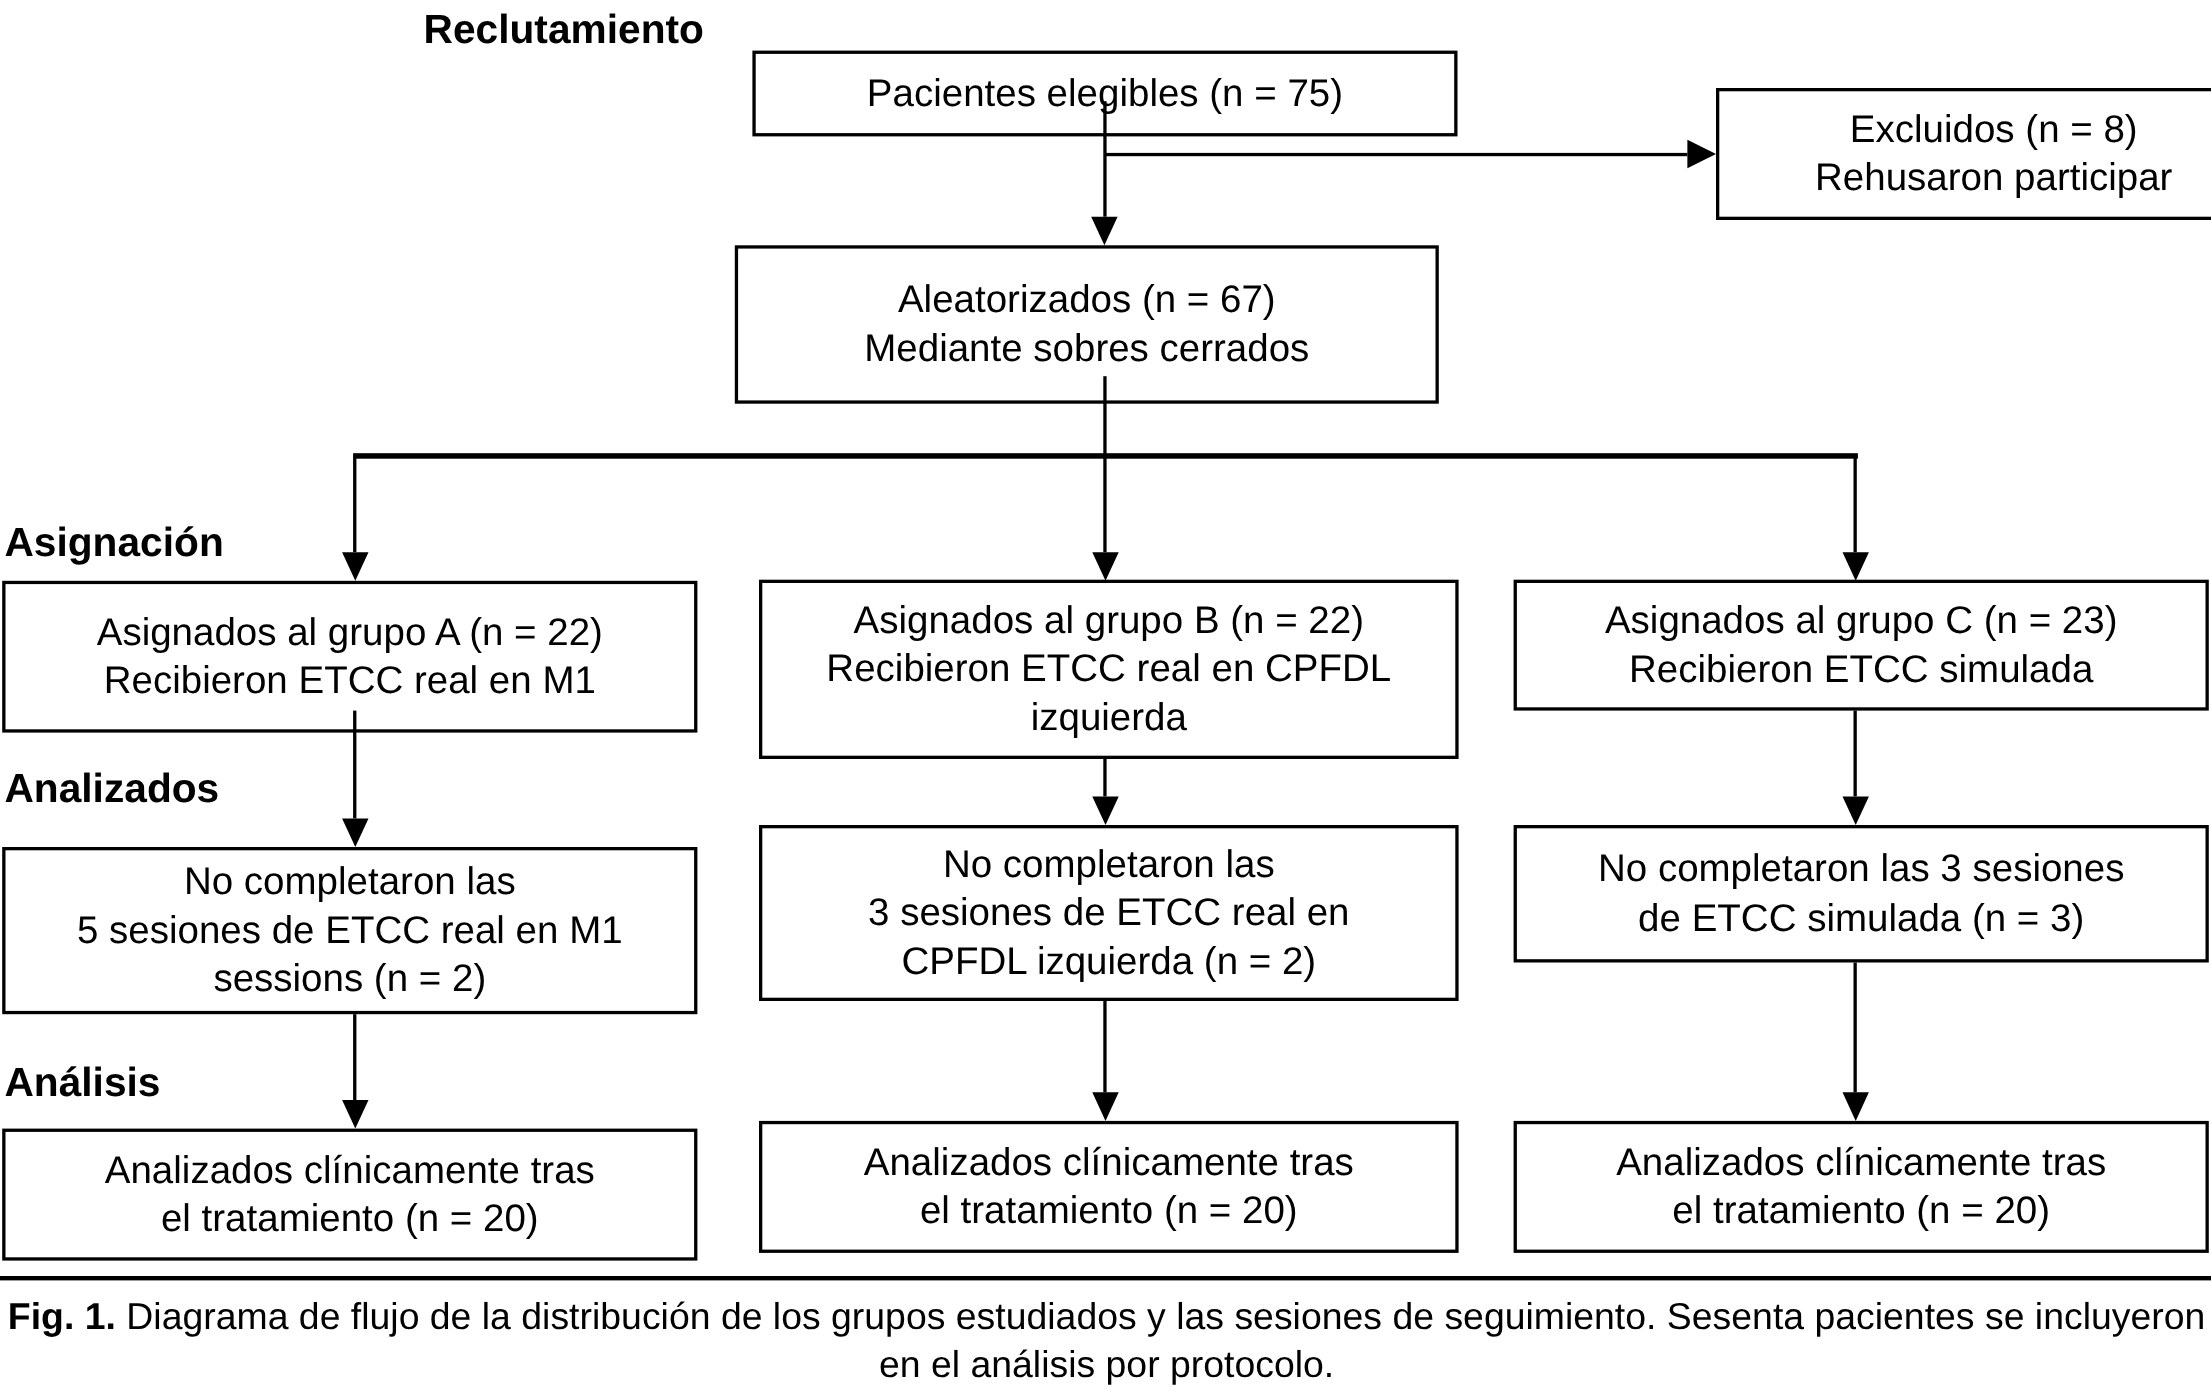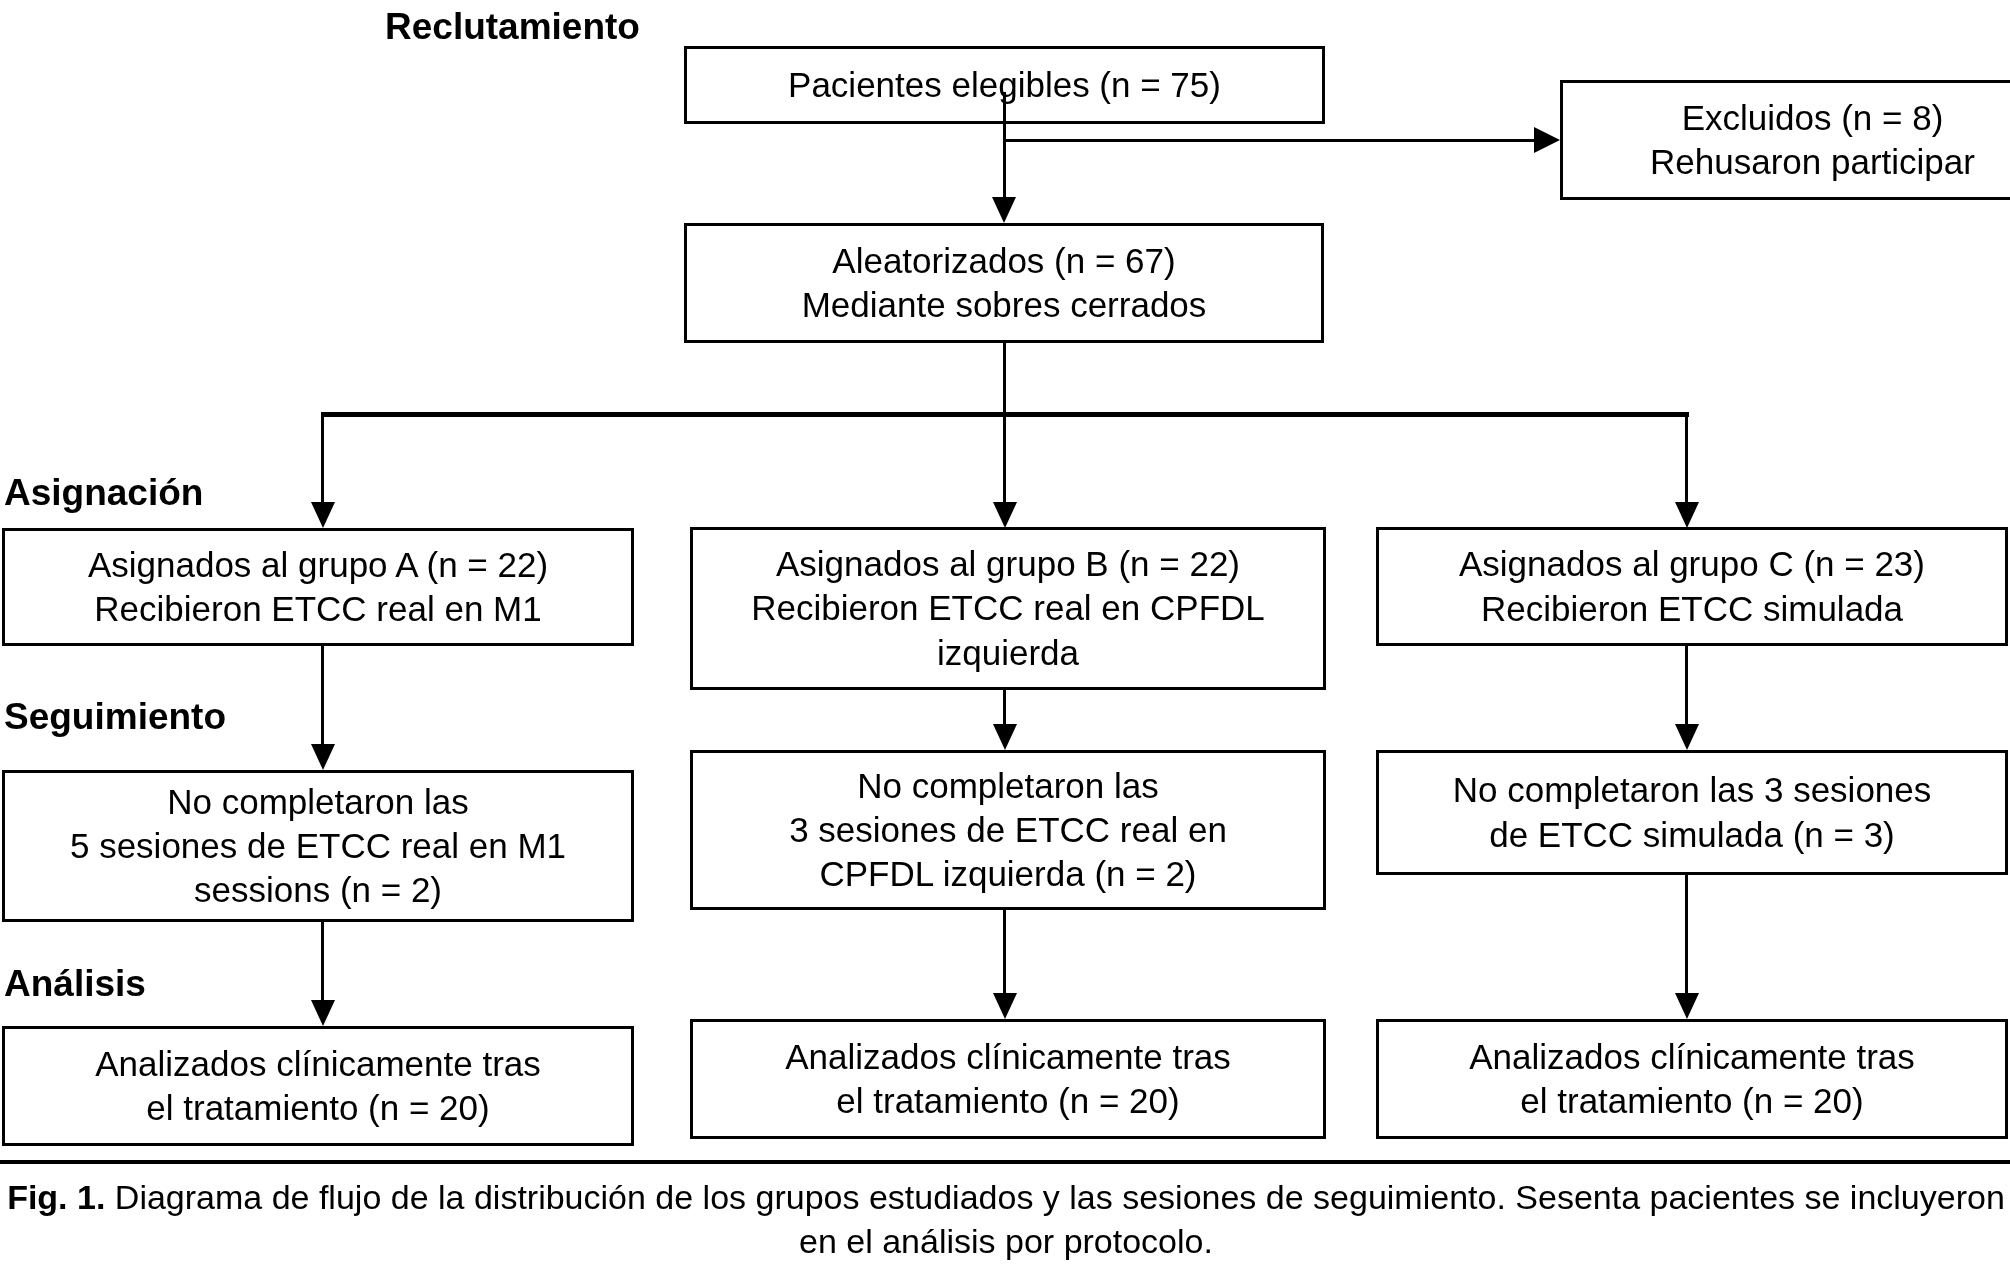--- a/index.html
+++ b/index.html
@@ -61,38 +61,38 @@
   }
   .caption .fig-label{font-weight:bold;}
 </style>
 </head>
 <body>
 
 <div class="stage">
 
   <div class="stage-label" style="left:385px;top:6px;">Reclutamiento</div>
   <div class="stage-label" style="left:4px;top:472px;">Asignación</div>
-  <div class="stage-label" style="left:4px;top:696px;">Seguimiento</div>
+  <div class="stage-label" style="left:4px;top:696px;">Analizados</div>
   <div class="stage-label" style="left:4px;top:963px;">Análisis</div>
 
   <div class="box" style="left:684px;top:14px;width:641px;height:78px;margin-top:32px;">
     <span class="line">Pacientes elegibles (n = 75)</span>
   </div>
 
   <div class="box" style="left:1560px;top:80px;width:505px;height:120px;">
     <span class="line">Excluidos (n = 8)</span>
     <span class="line">Rehusaron participar</span>
   </div>
 
-  <div class="box" style="left:684px;top:223px;width:640px;height:120px;">
+  <div class="box" style="left:668px;top:223px;width:640px;height:144px;">
     <span class="line">Aleatorizados (n = 67)</span>
     <span class="line">Mediante sobres cerrados</span>
   </div>
 
-  <div class="box" style="left:2px;top:528px;width:632px;height:118px;">
+  <div class="box" style="left:2px;top:528px;width:632px;height:138px;">
     <span class="line">Asignados al grupo A (n = 22)</span>
     <span class="line">Recibieron ETCC real en M1</span>
   </div>
   <div class="box" style="left:690px;top:527px;width:636px;height:163px;">
     <span class="line">Asignados al grupo B (n = 22)</span>
     <span class="line">Recibieron ETCC real en CPFDL</span>
     <span class="line">izquierda</span>
   </div>
   <div class="box" style="left:1376px;top:527px;width:632px;height:119px;">
     <span class="line">Asignados al grupo C (n = 23)</span>

